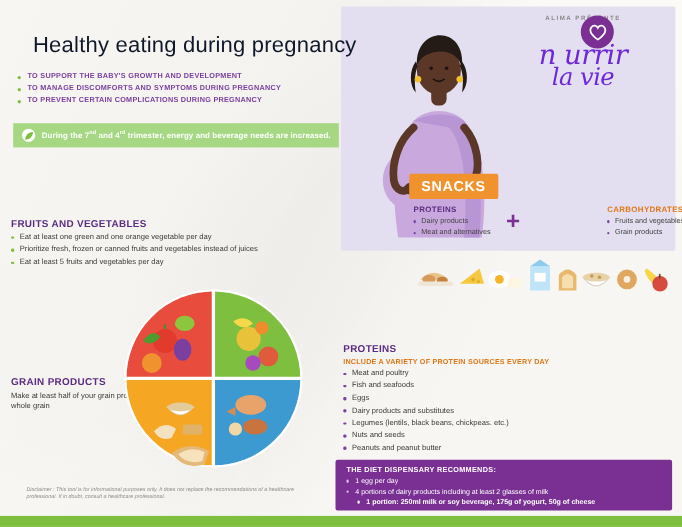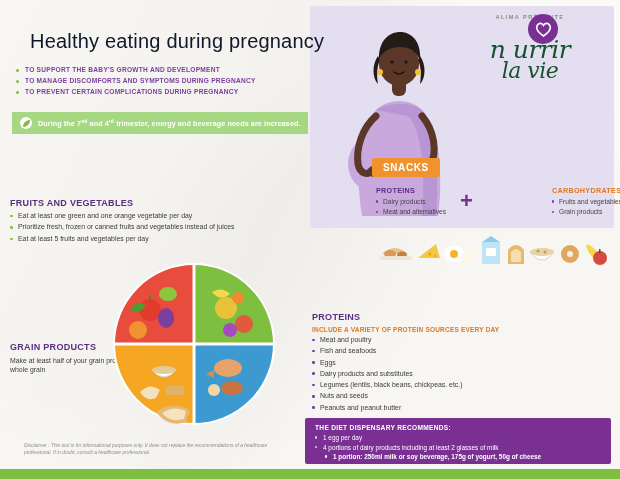--- a/index.html
+++ b/index.html
@@ -87,38 +87,38 @@
   .logo-heart {
     position:absolute; right:62px; top:14px;
     width:30px; height:30px; border-radius:50%;
     background:#7a2f93;
     display:flex; align-items:center; justify-content:center;
   }
   .logo-heart svg{display:block;}
   .logo-name {
     margin-top:18px;
     font-family:"DejaVu Serif", serif;
-    font-size:25px; color:#14532d; font-style:italic;
+    font-size:25px; color:#6d28d9; font-style:italic;
     line-height:0.92; letter-spacing:-0.5px;
   }
   .logo-name .l2 { display:block; font-size:22px; }
 
   
   .purple-panel {
     position:absolute; left:310px; top:6px;
     width:304px; height:222px;
     background:#e4dff0;
     border-radius:2px;
   }
   .purple-panel-inner { position:absolute; inset:0; overflow:hidden; }
 
   .snacks-tab {
     position:absolute; left:62px; top:152px;
     background:#f0932e; color:#ffffff;
-    font-size:10px; font-weight:bold; letter-spacing:0.6px;
+    font-size:13px; font-weight:bold; letter-spacing:0.6px;
     padding:4px 11px 4px 11px; border-radius:2px;
   }
 
   .nutri-cols { position:absolute; left:66px; top:180px; width:232px; }
   .nutri-head {
     font-size:7.2px; font-weight:bold; letter-spacing:0.3px; color:#5b2d82;
     margin-bottom:3px;
   }
   .nutri-head.orange { color:#e0781a; }
   .nutri li {

